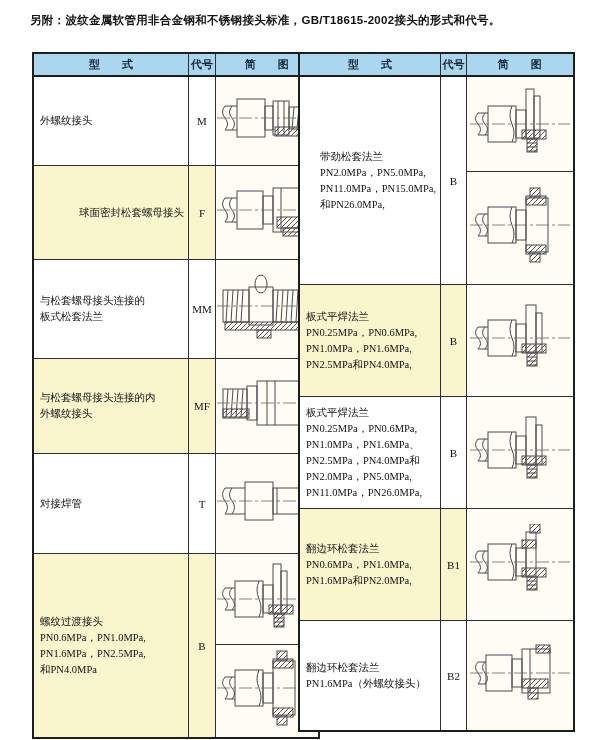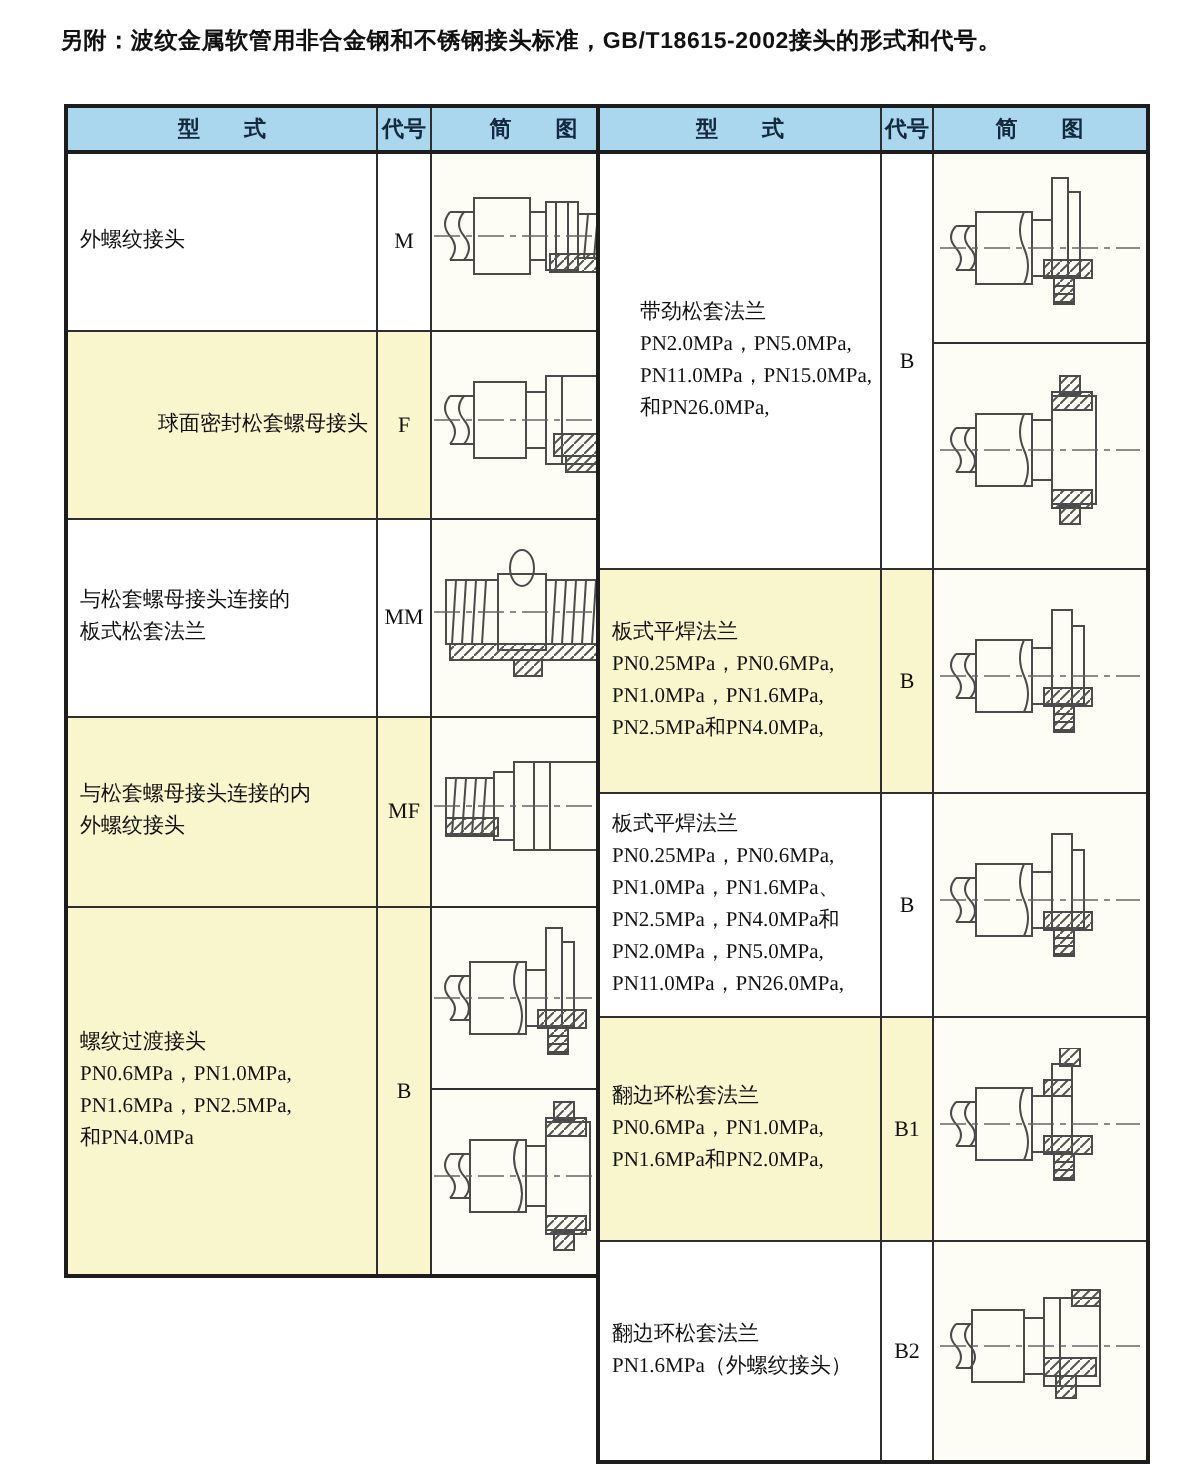--- a/index.html
+++ b/index.html
@@ -170,20 +170,47 @@
                     <rect x="40" y="16" width="50" height="44"></rect>
                     <line x1="50" y1="16" x2="50" y2="60"></line>
                     <line x1="58" y1="16" x2="58" y2="60"></line>
                     <rect x="6" y="44" width="26" height="9" fill="url(#h4)"></rect>
                   </g>
                   <line x1="0" y1="38" x2="100" y2="38" stroke="#666" stroke-width="0.8" stroke-dasharray="13 3 3 3"></line>
                 </svg>
               </div>
             </td>
           </tr>
+          <tr>
+            <td class="type" style="height: 93px;">
+              <div class="tline">对接焊管</div>
+            </td>
+            <td class="code">T</td>
+            <td class="diag">
+              <div class="dbox" style="height: 93px;">
+                <svg width="100" height="76" viewBox="0 0 100 76">
+                  <defs>
+                    <pattern id="h5" width="5" height="5" patternUnits="userSpaceOnUse">
+                      <path d="M0,5 L5,0" stroke="#555" stroke-width="1"></path>
+                    </pattern>
+                  </defs>
+                  <g fill="none" stroke="#4b4b4b" stroke-width="1">
+                    <line x1="8" y1="25" x2="28" y2="25"></line>
+                    <line x1="8" y1="51" x2="28" y2="51"></line>
+                    <path d="M8,25 q-5,6.5 0,13 q5,6.5 0,13"></path>
+                    <path d="M15,25 q-5,6.5 0,13 q5,6.5 0,13"></path>
+                    <rect x="28" y="19" width="28" height="38"></rect>
+                    <rect x="56" y="25" width="40" height="26"></rect>
+                    <line x1="60" y1="25" x2="60" y2="51"></line>
+                  </g>
+                  <line x1="0" y1="38" x2="100" y2="38" stroke="#666" stroke-width="0.8" stroke-dasharray="13 3 3 3"></line>
+                </svg>
+              </div>
+            </td>
+          </tr>
           <tr class="hl">
             <td class="type" style="height: 177px;">
               <div class="tline">螺纹过渡接头</div>
               <div class="tline">PN0.6MPa，PN1.0MPa,</div>
               <div class="tline">PN1.6MPa，PN2.5MPa,</div>
               <div class="tline">和PN4.0MPa</div>
             </td>
             <td class="code">B</td>
             <td class="diag">
               <div class="dbox" style="height: 90px;">

